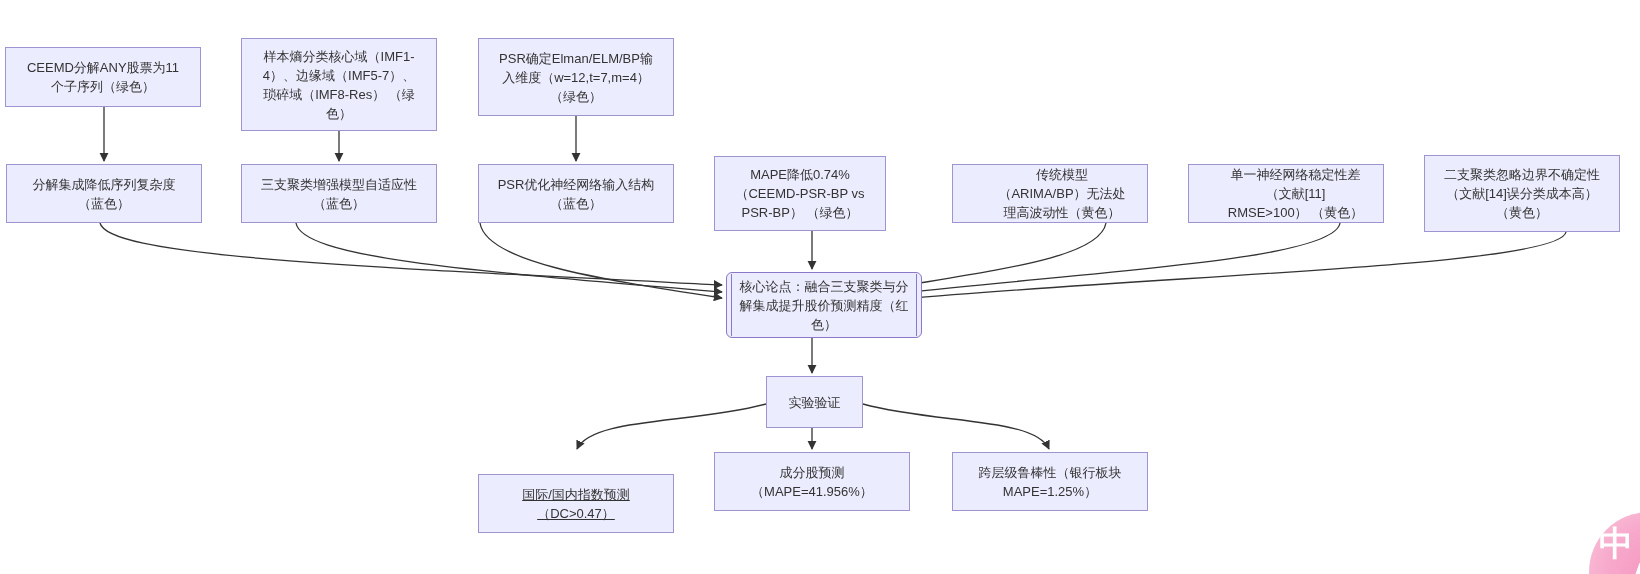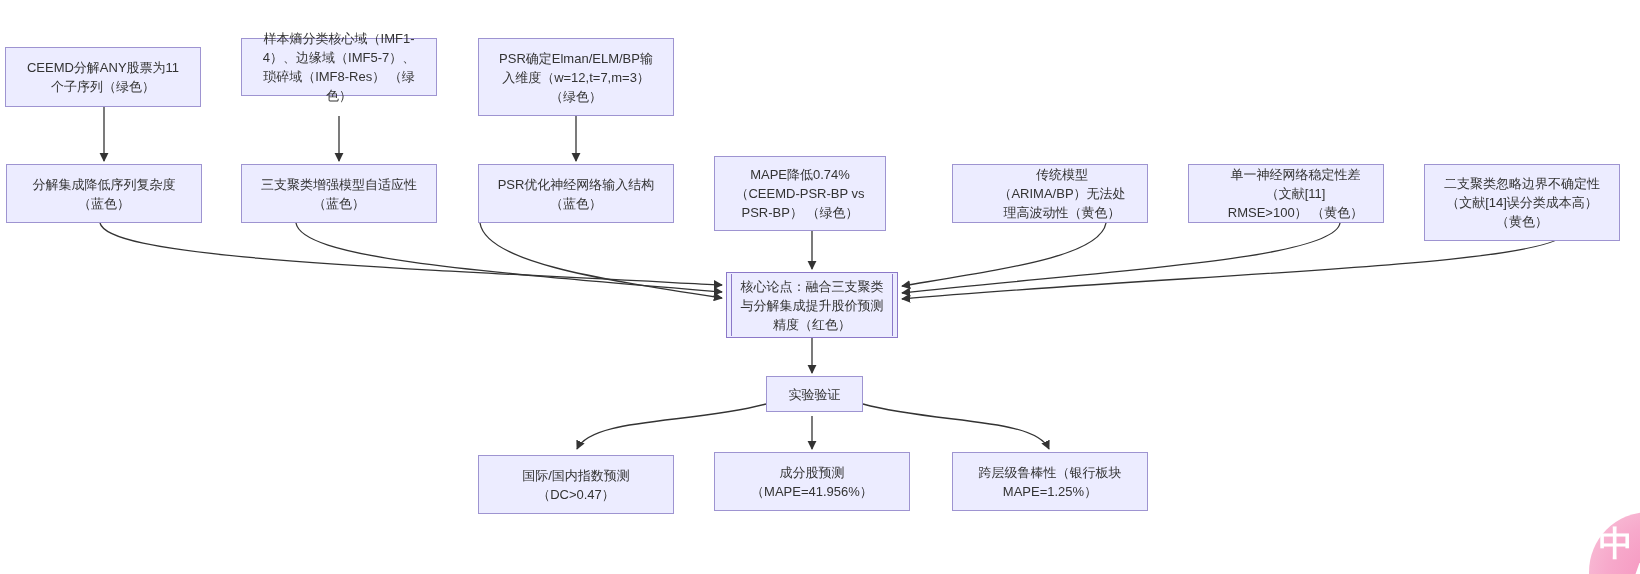--- a/index.html
+++ b/index.html
@@ -83,36 +83,36 @@
       <path d="M 1340 223 C 1334 260, 1100 271, 902 293" marker-end="url(#arrow)"></path>
       <path d="M 1566 232 C 1560 266, 1180 274, 902 299" marker-end="url(#arrow)"></path>
       <path d="M 812 338 L 812 373" marker-end="url(#arrow)"></path>
       <path d="M 766 404 C 692 424, 592 417, 577 449" marker-end="url(#arrow)"></path>
       <path d="M 812 416 L 812 449" marker-end="url(#arrow)"></path>
       <path d="M 863 404 C 936 424, 1034 417, 1049 449" marker-end="url(#arrow)"></path>
     </g>
   </svg>
 
   <div class="node" style="left:5px;top:47px;width:196px;height:60px;">CEEMD分解ANY股票为11个子序列（绿色）</div>
-  <div class="node" style="left:241px;top:38px;width:196px;height:58px;">样本熵分类核心域（IMF1-4）、边缘域（IMF5-7）、琐碎域（IMF8-Res） （绿色）</div>
-  <div class="node" style="left:478px;top:38px;width:196px;height:78px;">PSR确定Elman/ELM/BP输入维度（w=12,t=7,m=3） （绿色）</div>
+  <div class="node" style="left:241px;top:38px;width:196px;height:93px;">样本熵分类核心域（IMF1-4）、边缘域（IMF5-7）、琐碎域（IMF8-Res） （绿色）</div>
+  <div class="node" style="left:478px;top:38px;width:196px;height:78px;">PSR确定Elman/ELM/BP输入维度（w=12,t=7,m=4） （绿色）</div>
 
   <div class="node" style="left:6px;top:164px;width:196px;height:59px;">分解集成降低序列复杂度（蓝色）</div>
   <div class="node" style="left:241px;top:164px;width:196px;height:59px;">三支聚类增强模型自适应性（蓝色）</div>
   <div class="node" style="left:478px;top:164px;width:196px;height:59px;">PSR优化神经网络输入结构（蓝色）</div>
   <div class="node" style="left:714px;top:156px;width:172px;height:75px;">MAPE降低0.74%（CEEMD-PSR-BP vs PSR-BP） （绿色）</div>
   <div class="node" style="left:952px;top:164px;width:196px;height:59px;padding-left:41px;">传统模型（ARIMA/BP）无法处理高波动性（黄色）</div>
   <div class="node" style="left:1188px;top:164px;width:196px;height:59px;padding-left:36px;">单一神经网络稳定性差（文献[11] RMSE&gt;100） （黄色）</div>
-  <div class="node" style="left:1424px;top:155px;width:196px;height:77px;margin-top:9px;">二支聚类忽略边界不确定性（文献[14]误分类成本高）（黄色）</div>
+  <div class="node" style="left:1424px;top:155px;width:196px;height:77px;">二支聚类忽略边界不确定性（文献[14]误分类成本高）（黄色）</div>
 
-  <div class="node core" style="left:726px;top:272px;width:172px;height:66px;">核心论点：融合三支聚类与分解集成提升股价预测精度（红色）</div>
+  <div class="node core" style="left:726px;top:272px;width:196px;height:66px;border-radius:6px;">核心论点：融合三支聚类与分解集成提升股价预测精度（红色）</div>
 
-  <div class="node" style="left:766px;top:376px;width:97px;height:36px;padding:4px 6px;">实验验证</div>
+  <div class="node" style="left:766px;top:376px;width:97px;height:52px;padding:4px 6px;">实验验证</div>
 
-  <div class="node" style="left:478px;top:455px;width:196px;height:59px;">国际/国内指数预测（DC&gt;0.47）</div>
+  <div class="node" style="left:478px;top:474px;width:196px;height:59px;text-decoration:underline;">国际/国内指数预测（DC&gt;0.47）</div>
   <div class="node" style="left:714px;top:452px;width:196px;height:59px;">成分股预测（MAPE=41.956%）</div>
   <div class="node" style="left:952px;top:452px;width:196px;height:59px;">跨层级鲁棒性（银行板块 MAPE=1.25%）</div>
 
   <div class="translate-fab">
     <span class="zh">中</span>
     <span class="en">A</span>
   </div>
 
 </div>
 

